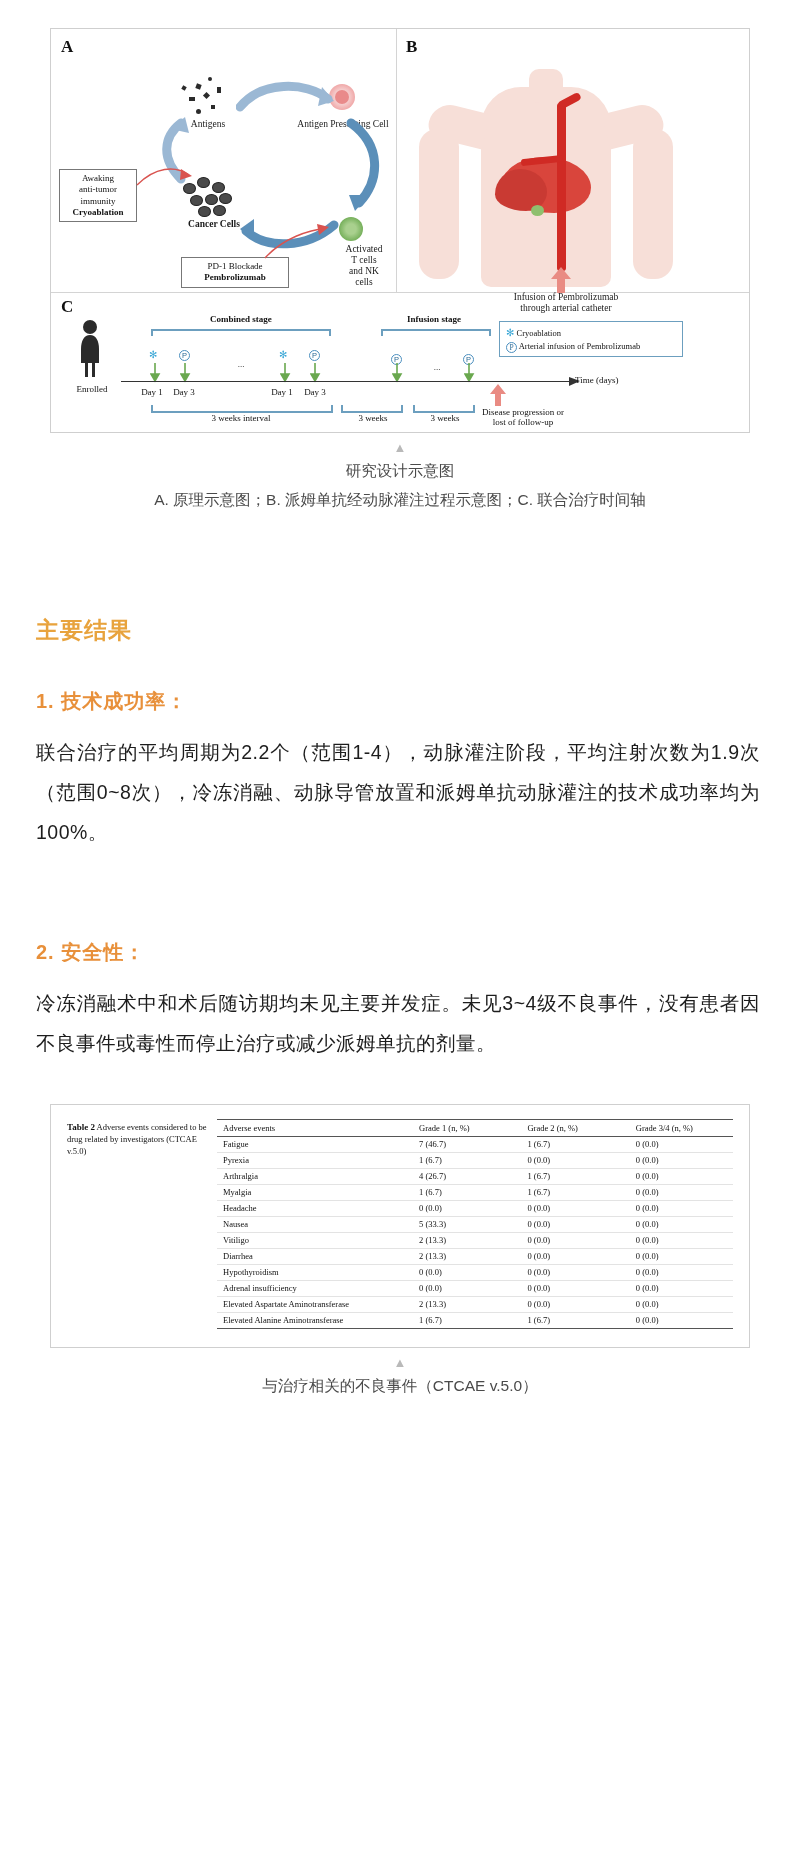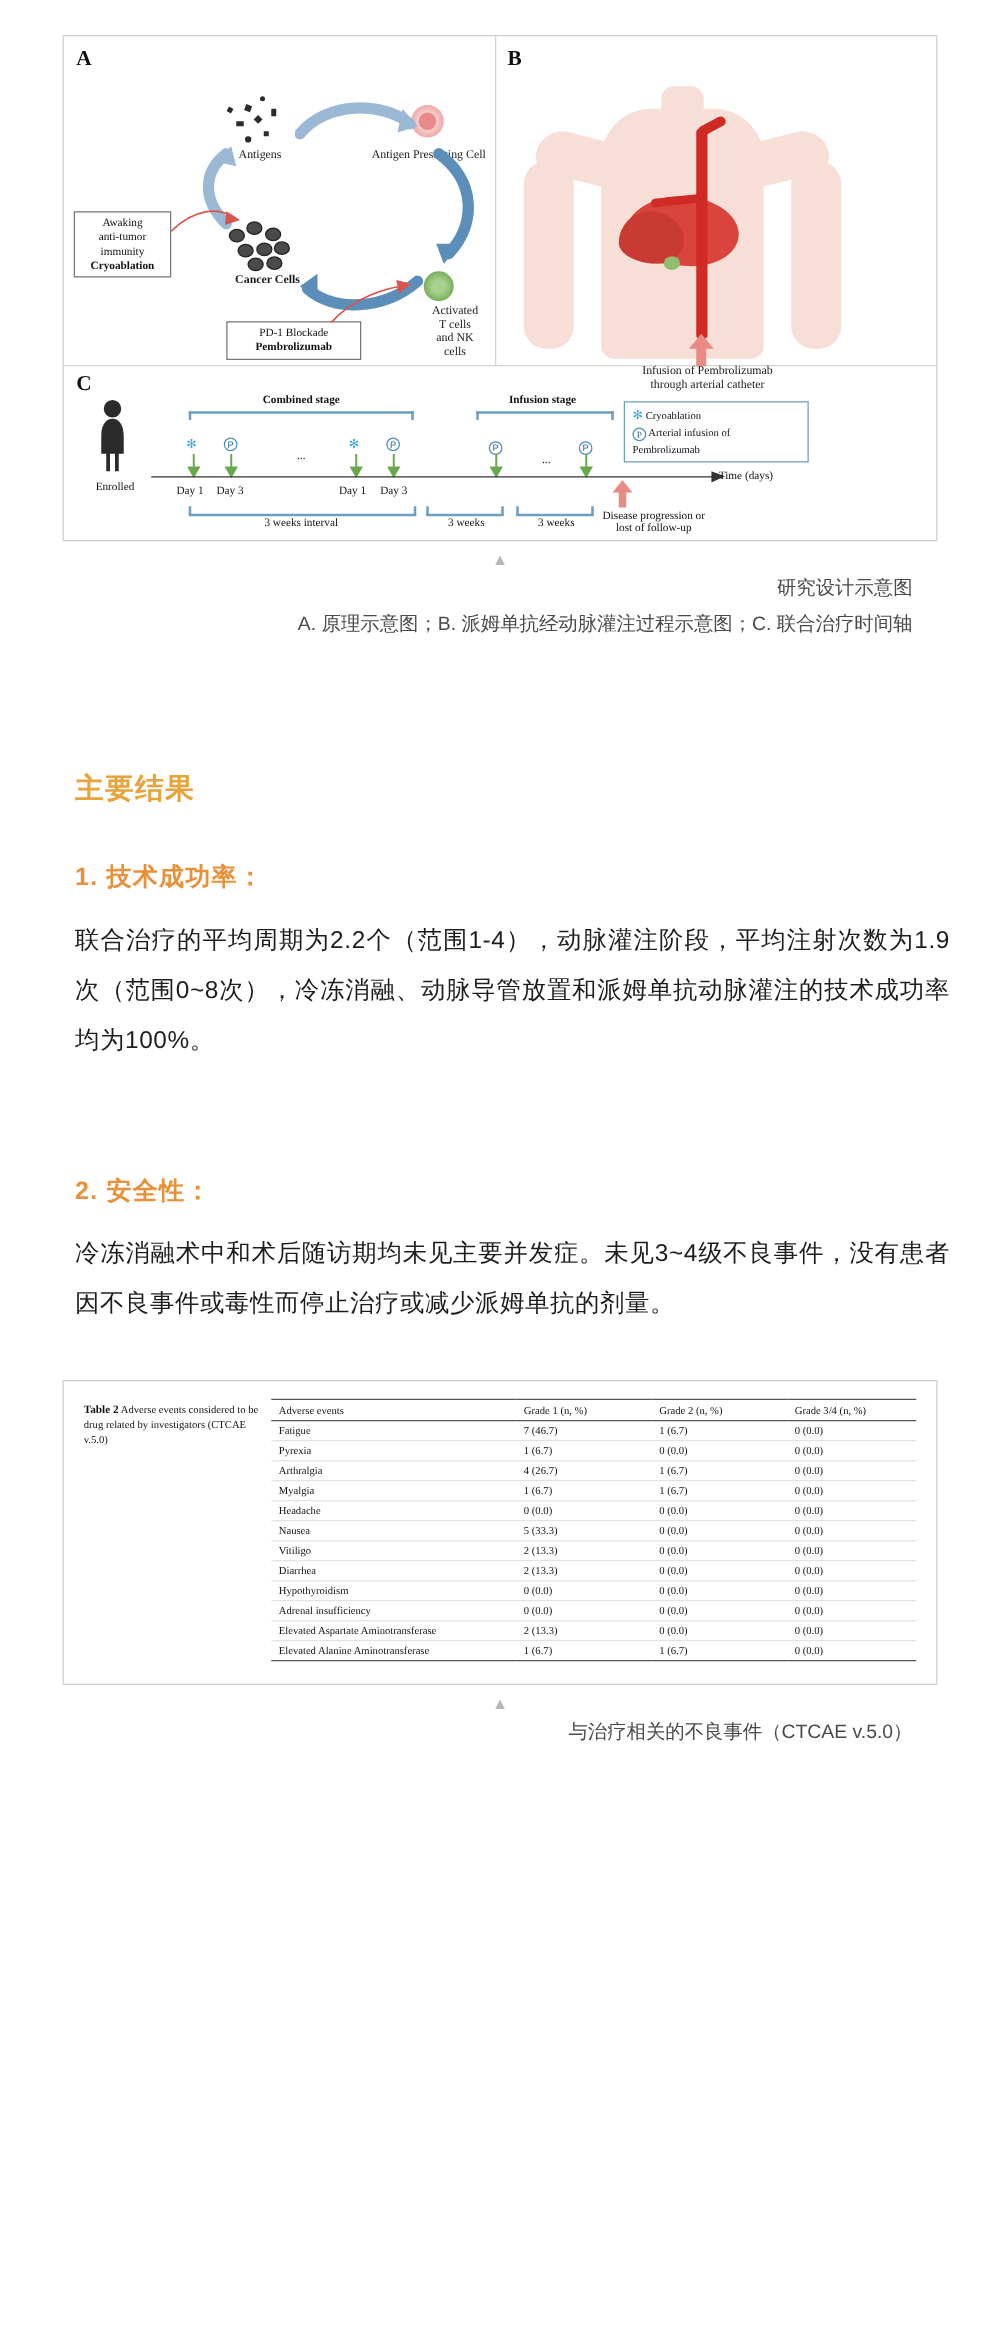--- a/index.html
+++ b/index.html
@@ -142,29 +142,29 @@
   }
 
   .caret {
     text-align: center;
     color: #b9b9b9;
     font-size: 13px;
     margin-top: 8px;
     line-height: 1;
   }
   .caption {
-    text-align: right;
+    text-align: center;
     color: #4a4a4a;
     font-size: 15.5px;
     line-height: 1.9;
     padding: 2px 20px 0 20px;
   }
 
   
-  .body-block { padding: 40px 40px 0 60px; }
+  .body-block { padding: 40px 40px 0 36px; }
   h2.section-head {
     color: #e8a33d;
     font-size: 23px;
     font-weight: bold;
     margin: 26px 0 26px 0;
     letter-spacing: 1px;
   }
   h3.sub-head {
     color: #e8903a;
     font-size: 20px;
@@ -356,21 +356,21 @@
       <div class="tl-line" style="left:100px; top:300px; width:180px; height:1.5px;"></div>
       <div class="tl-line" style="left:100px; top:300px; width:1.5px; height:7px;"></div>
       <div class="tl-line" style="left:278px; top:300px; width:1.5px; height:7px;"></div>
       <div class="tl-text tl-bold" style="left:125px; top:285px; width:130px;">Combined stage</div>
 
       <div class="tl-line" style="left:330px; top:300px; width:110px; height:1.5px;"></div>
       <div class="tl-line" style="left:330px; top:300px; width:1.5px; height:7px;"></div>
       <div class="tl-line" style="left:438px; top:300px; width:1.5px; height:7px;"></div>
       <div class="tl-text tl-bold" style="left:323px; top:285px; width:120px;">Infusion stage</div>
 
-      <div class="legend-box" style="left:448px; top:292px; width:148px;">
+      <div class="legend-box" style="left:448px; top:292px; width:184px;">
         <div><span class="snow">✻</span>
           <span>Cryoablation</span></div>
         <div><span class="pcircle">P</span>
           <span>Arterial infusion of Pembrolizumab</span></div>
       </div>
 
       <div style="position:absolute; left:98px; top:320px;">
         <span class="snow" style="position:absolute; left:0; top:0;">✻</span>
         <span class="pcircle" style="position:absolute; left:30px; top:1px;">P</span>
         <svg style="position:absolute; left:1px; top:14px;" width="12" height="22">

